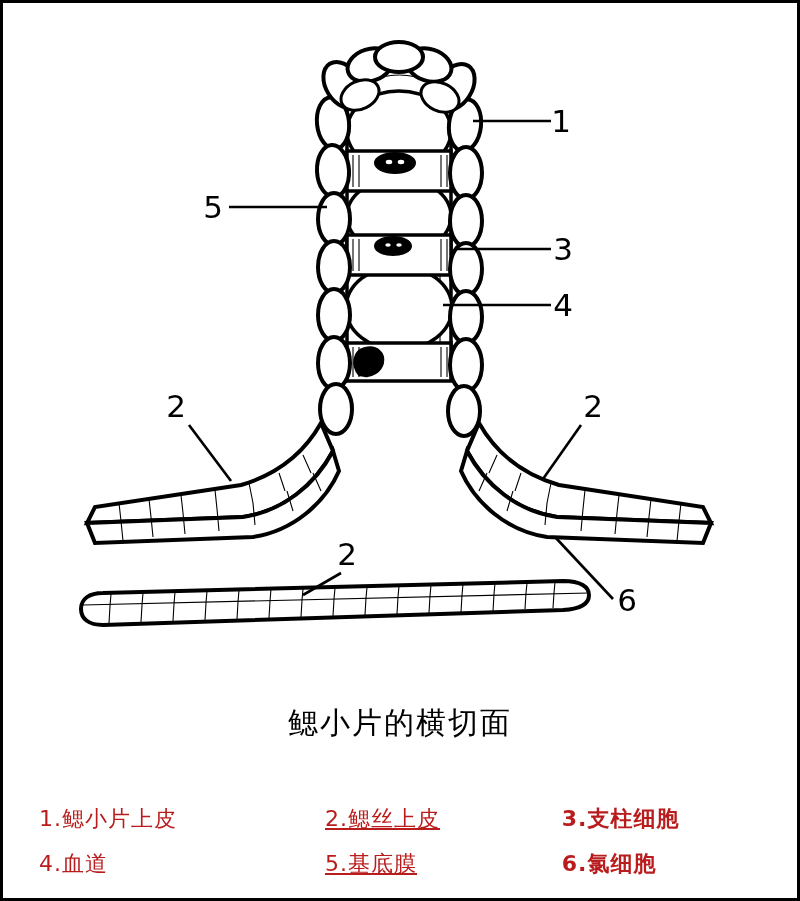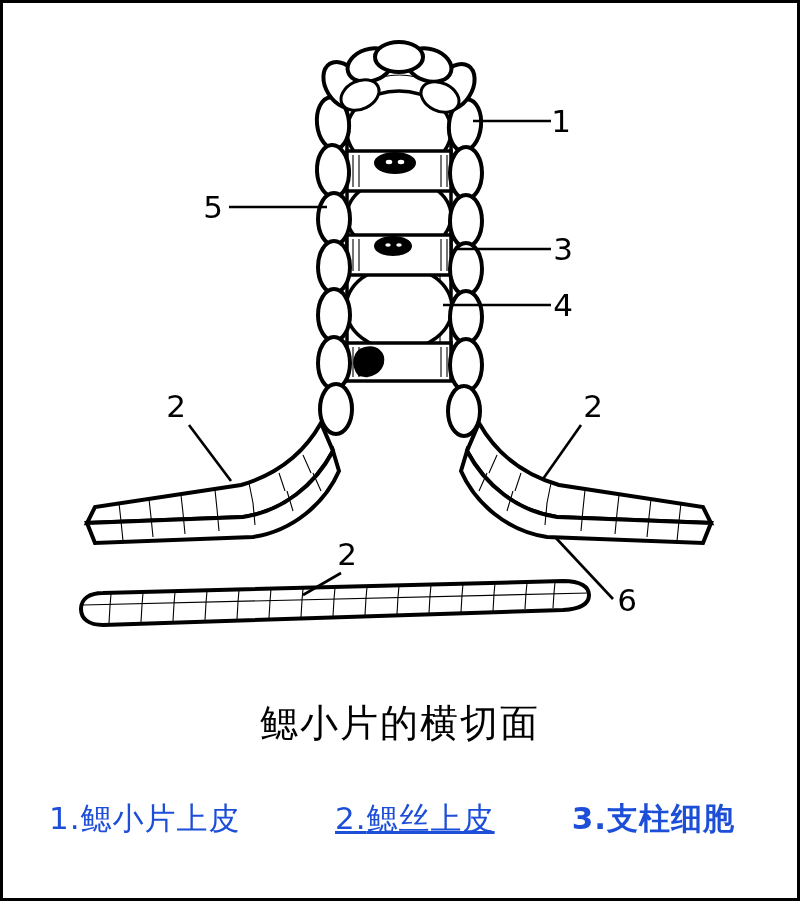--- a/index.html
+++ b/index.html
@@ -23,33 +23,33 @@
     position: absolute;
     left: 0;
     top: 0;
   }
   .caption-title {
     position: absolute;
     left: 0;
     top: 698px;
     width: 794px;
     text-align: center;
-    font-size: 38px;
+    font-size: 30px;
     line-height: 44px;
     color: #000000;
     letter-spacing: 2px;
     font-family: "DejaVu Sans", "Liberation Sans", sans-serif;
   }
   .legend {
     position: absolute;
-    left: 46px;
+    left: 36px;
     top: 793px;
     width: 720px;
-    color: #1d4ed8;
-    font-size: 31px;
+    color: #b91c1c;
+    font-size: 22px;
     line-height: 45px;
     letter-spacing: 1px;
   }
   .legend-row {
     display: flex;
     width: 100%;
   }
   .legend-item {
     white-space: nowrap;
   }
@@ -260,15 +260,26 @@
       <span class="legend-item c1">
         <span>1.</span><span>鳃小片上皮</span>
       </span>
       <span class="legend-item c2">
         <span>2.</span><span>鳃丝上皮</span>
       </span>
       <span class="legend-item c3">
         <span>3.</span><span>支柱细胞</span>
       </span>
     </div>
+    <div class="legend-row">
+      <span class="legend-item c1">
+        <span>4.</span><span>血道</span>
+      </span>
+      <span class="legend-item c2">
+        <span>5.</span><span>基底膜</span>
+      </span>
+      <span class="legend-item c3">
+        <span>6.</span><span>氯细胞</span>
+      </span>
+    </div>
   </div>
 
 </div>
 
 </body></html>

